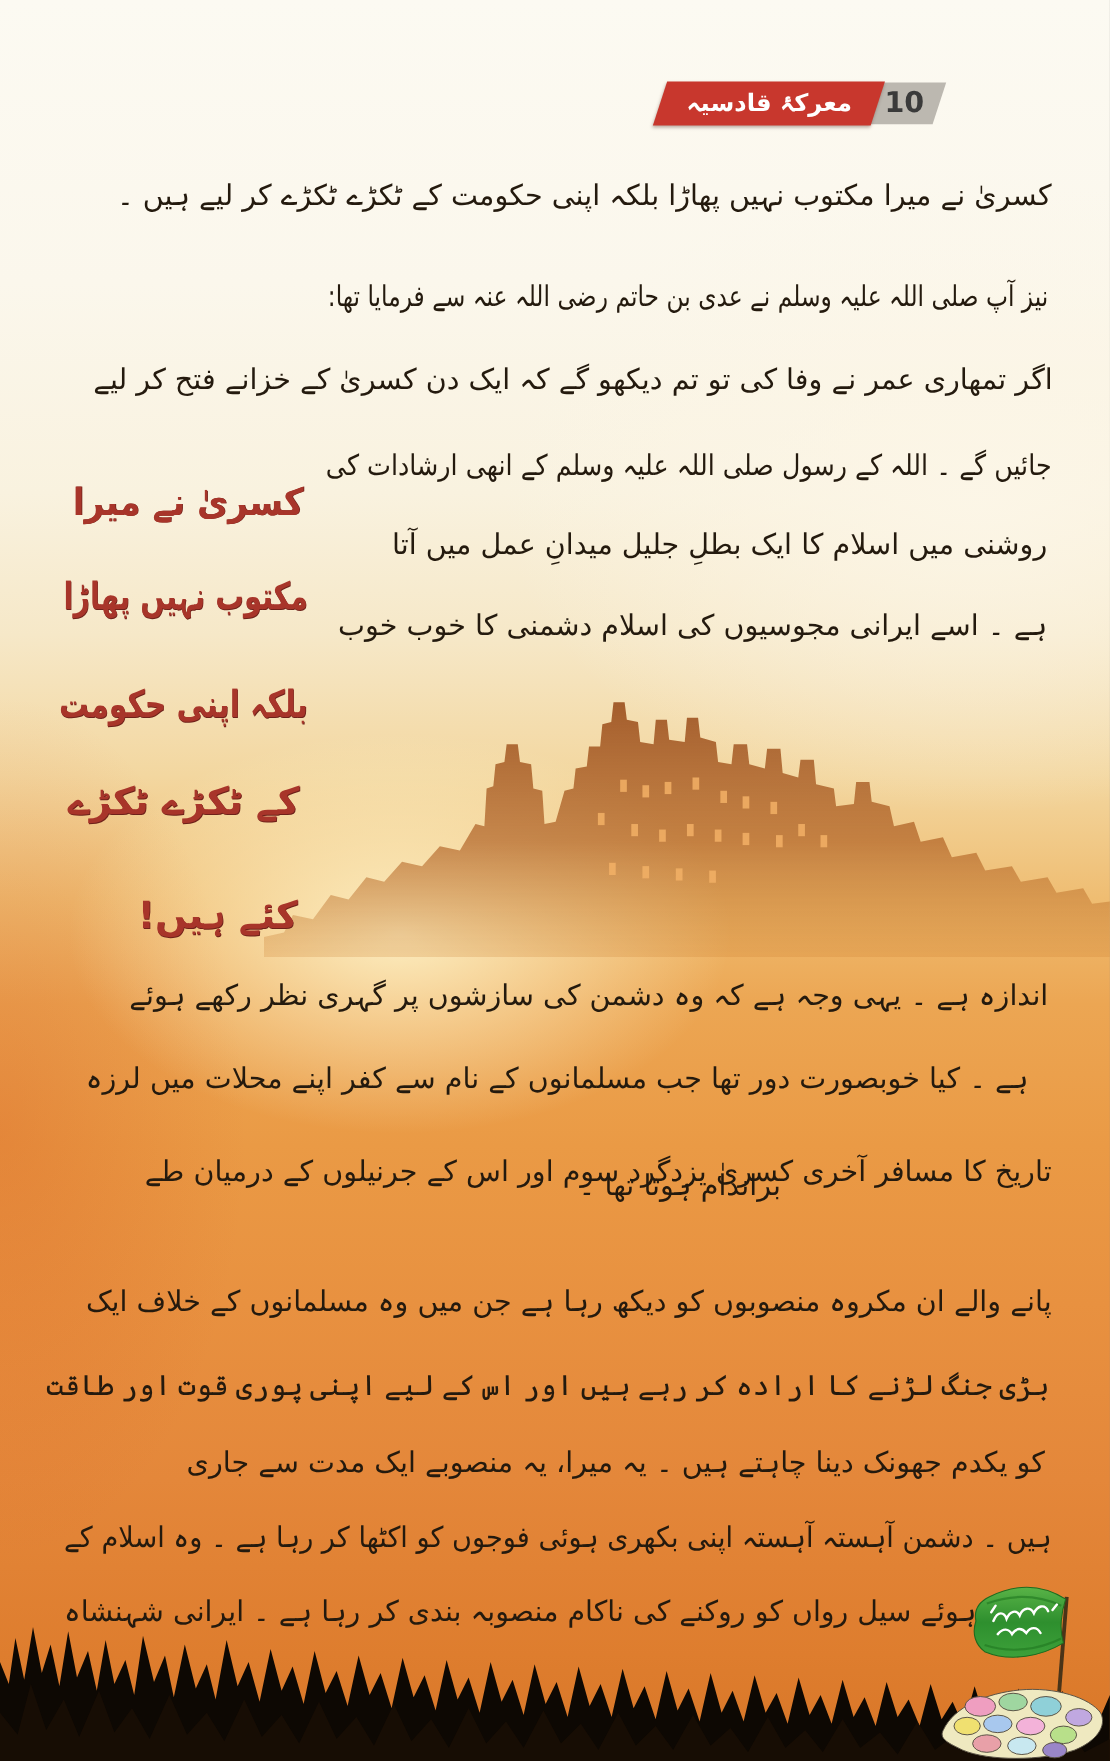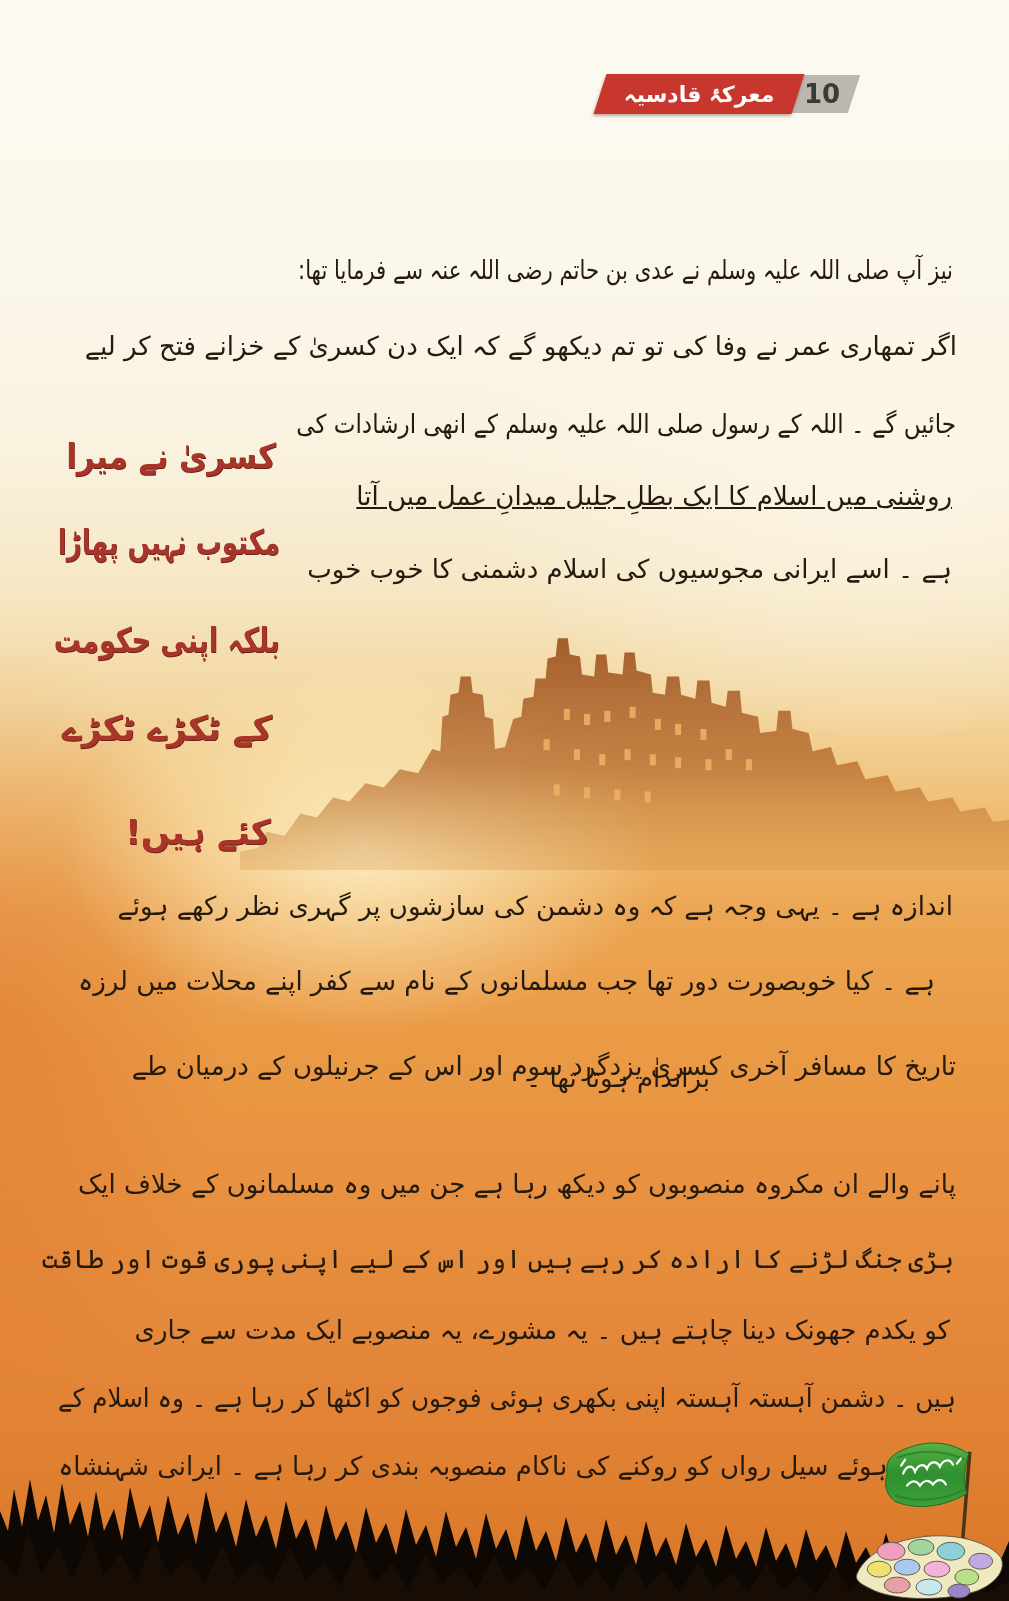--- a/index.html
+++ b/index.html
@@ -95,32 +95,33 @@
 
   <div class="badge">
     <div class="badge-red">
       <span>معرکۂ قادسیہ</span>
     </div>
     <div class="badge-gray">
       <span>10</span>
     </div>
   </div>
 
+  <div class="bl l0" style="word-spacing: 0px;">کسریٰ نے میرا مکتوب نہیں پھاڑا بلکہ اپنی حکومت کے ٹکڑے ٹکڑے کر لیے ہیں ۔</div>
   <div class="bl l1" style="transform-origin: right center; transform: scaleX(0.816708);">نیز آپ صلی اللہ علیہ وسلم نے عدی بن حاتم رضی اللہ عنہ سے فرمایا تھا:</div>
   <div class="bl l2" style="word-spacing: 0px;">اگر تمھاری عمر نے وفا کی تو تم دیکھو گے کہ ایک دن کسریٰ کے خزانے فتح کر لیے</div>
   <div class="bl l3" style="transform-origin: right center; transform: scaleX(0.887097);">جائیں گے ۔ اللہ کے رسول صلی اللہ علیہ وسلم کے انھی ارشادات کی</div>
-  <div class="bl l4" style="word-spacing: 0px; text-decoration: underline;">روشنی میں اسلام کا ایک بطلِ جلیل میدانِ عمل میں آتا</div>
+  <div class="bl l4" style="word-spacing: 0px;">روشنی میں اسلام کا ایک بطلِ جلیل میدانِ عمل میں آتا</div>
   <div class="bl l5" style="word-spacing: 0px;">ہے ۔ اسے ایرانی مجوسیوں کی اسلام دشمنی کا خوب خوب</div>
   <div class="bl l6" style="word-spacing: 0px; text-align: right;">اندازہ ہے ۔ یہی وجہ ہے کہ وہ دشمن کی سازشوں پر گہری نظر رکھے ہوئے</div>
   <div class="bl l7" style="word-spacing: 0px;">ہے ۔ کیا خوبصورت دور تھا جب مسلمانوں کے نام سے کفر اپنے محلات میں لرزہ</div>
   <div class="bl l8" style="word-spacing: 0px;">براندام ہوتا تھا ۔</div>
   <div class="bl l9" style="word-spacing: 0px;">تاریخ کا مسافر آخری کسریٰ یزدگرد سوم اور اس کے جرنیلوں کے درمیان طے</div>
   <div class="bl l10" style="word-spacing: 0px;">پانے والے ان مکروہ منصوبوں کو دیکھ رہا ہے جن میں وہ مسلمانوں کے خلاف ایک</div>
   <div class="bl l11" style="word-spacing: 0px; font-family: Liberation Serif, serif;">بڑی جنگ لڑنے کا ارادہ کر رہے ہیں اور اس کے لیے اپنی پوری قوت اور طاقت</div>
-  <div class="bl l12" style="word-spacing: 0px;">کو یکدم جھونک دینا چاہتے ہیں ۔ یہ مشورے، یہ منصوبے ایک مدت سے جاری</div>
+  <div class="bl l12" style="word-spacing: 0px;">کو یکدم جھونک دینا چاہتے ہیں ۔ یہ میرا، یہ منصوبے ایک مدت سے جاری</div>
   <div class="bl l13" style="transform-origin: right center; transform: scaleX(0.94926);">ہیں ۔ دشمن آہستہ آہستہ اپنی بکھری ہوئی فوجوں کو اکٹھا کر رہا ہے ۔ وہ اسلام کے</div>
   <div class="bl l14" style="transform-origin: right center; transform: scaleX(0.995556);">بڑھتے ہوئے سیل رواں کو روکنے کی ناکام منصوبہ بندی کر رہا ہے ۔ ایرانی شہنشاہ</div>
 
   <div>
     <div class="pq q0" style="transform-origin: right center; transform: scaleX(0.909091);">کسریٰ نے میرا</div>
     <div class="pq q1" style="transform-origin: right center; transform: scaleX(0.765517);">مکتوب نہیں پھاڑا</div>
     <div class="pq q2" style="transform-origin: right center; transform: scaleX(0.792982);">بلکہ اپنی حکومت</div>
     <div class="pq q3">کے ٹکڑے ٹکڑے</div>
     <div class="pq q4">کئے ہیں!</div>
   </div>

